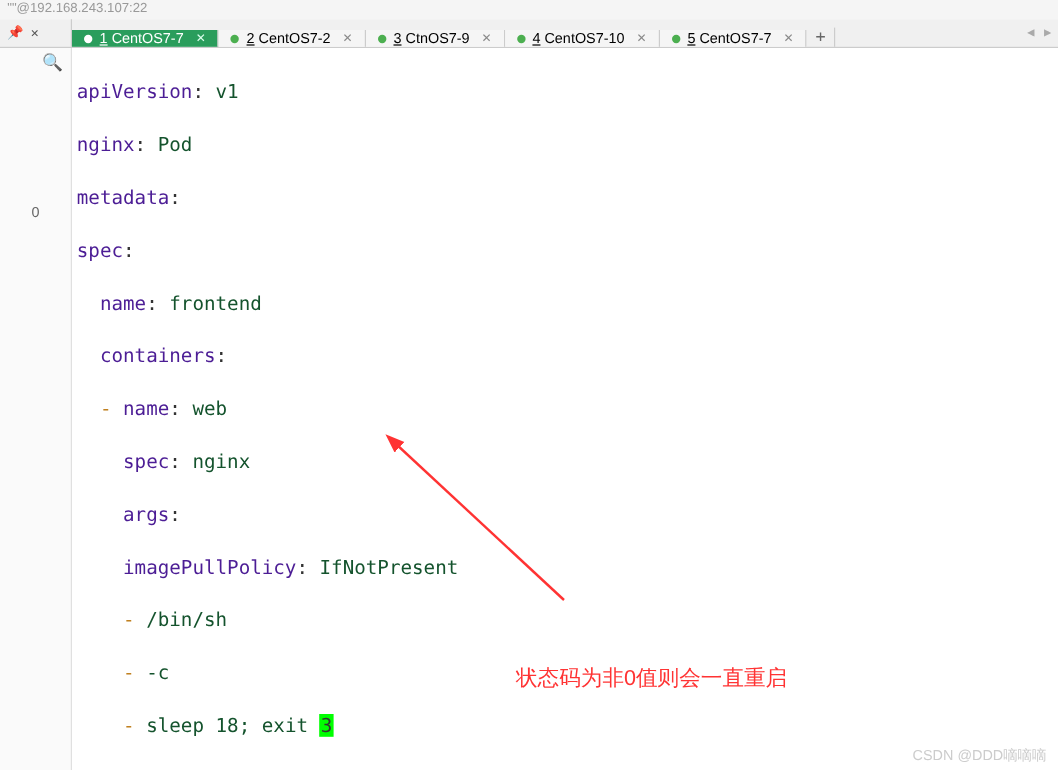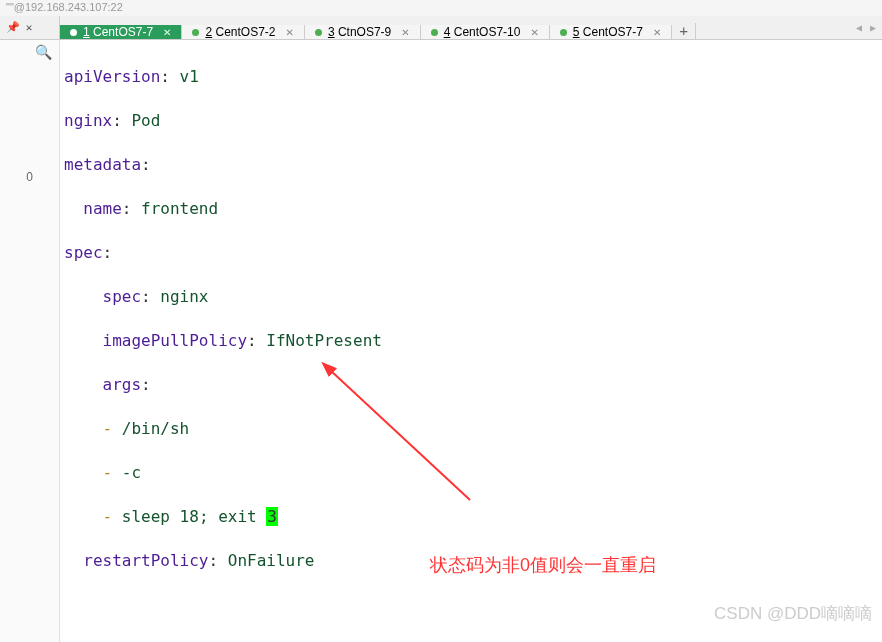--- a/index.html
+++ b/index.html
@@ -161,25 +161,25 @@
       font-family: "Microsoft YaHei", Arial, sans-serif;
       font-size: 18px;
       line-height: 26px;
     }
     .arrow-svg {
       position: absolute;
       pointer-events: none;
     }
     .watermark {
       position: absolute;
-      bottom: 17px;
+      bottom: 4px;
       right: 10px;
       color: #ccc;
       font-family: Arial, sans-serif;
-      font-size: 17px;
+      font-size: 12px;
     }
   </style>
 </head>
 <body>
 
 <div class="title-bar">
   <span>""@192.168.243.107:22</span>
 </div>
 
 <div class="toolbar">
@@ -223,25 +223,27 @@
 
 <div class="main">
   <div class="gutter">
     <span class="search-icon">🔍</span>
     <div class="gutter-num">0</div>
   </div>
   <div class="editor">
 <div class="line"><span class="k">apiVersion</span>: <span class="s">v1</span></div>
 <div class="line"><span class="k">nginx</span>: <span class="s">Pod</span></div>
 <div class="line"><span class="k">metadata</span>:</div>
+<div class="line"><span class="k">spec</span>:</div>
 <div class="line">  <span class="k">name</span>: <span class="s">frontend</span></div>
-<div class="line"><span class="k">spec</span>:</div>
+<div class="line">  <span class="k">containers</span>:</div>
+<div class="line">  <span class="d">-</span> <span class="k">name</span>: <span class="s">web</span></div>
 <div class="line">    <span class="k">spec</span>: <span class="s">nginx</span></div>
+<div class="line">    <span class="k">args</span>:</div>
 <div class="line">    <span class="k">imagePullPolicy</span>: <span class="s">IfNotPresent</span></div>
-<div class="line">    <span class="k">args</span>:</div>
 <div class="line">    <span class="d">-</span> <span class="s">/bin/sh</span></div>
 <div class="line">    <span class="d">-</span> <span class="s">-c</span></div>
 <div class="line">    <span class="d">-</span> <span class="s">sleep 18; exit </span><span class="hl">3</span></div>
 <div class="line">  <span class="k">restartPolicy</span>: <span class="s">OnFailure</span></div>
 
 
 
 
 
 

